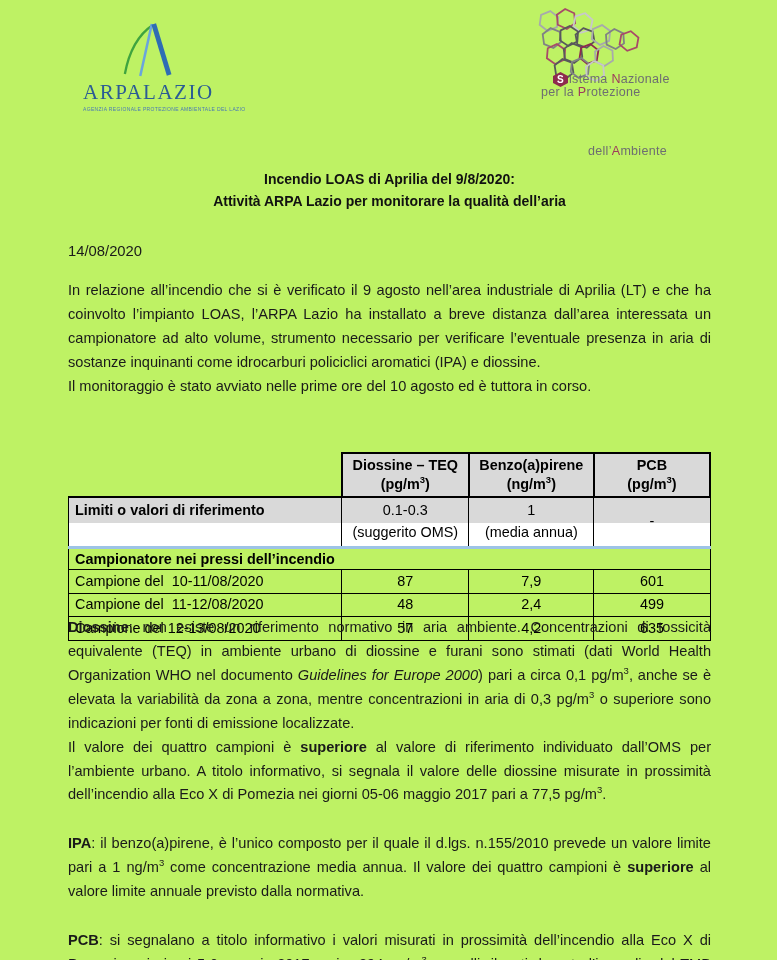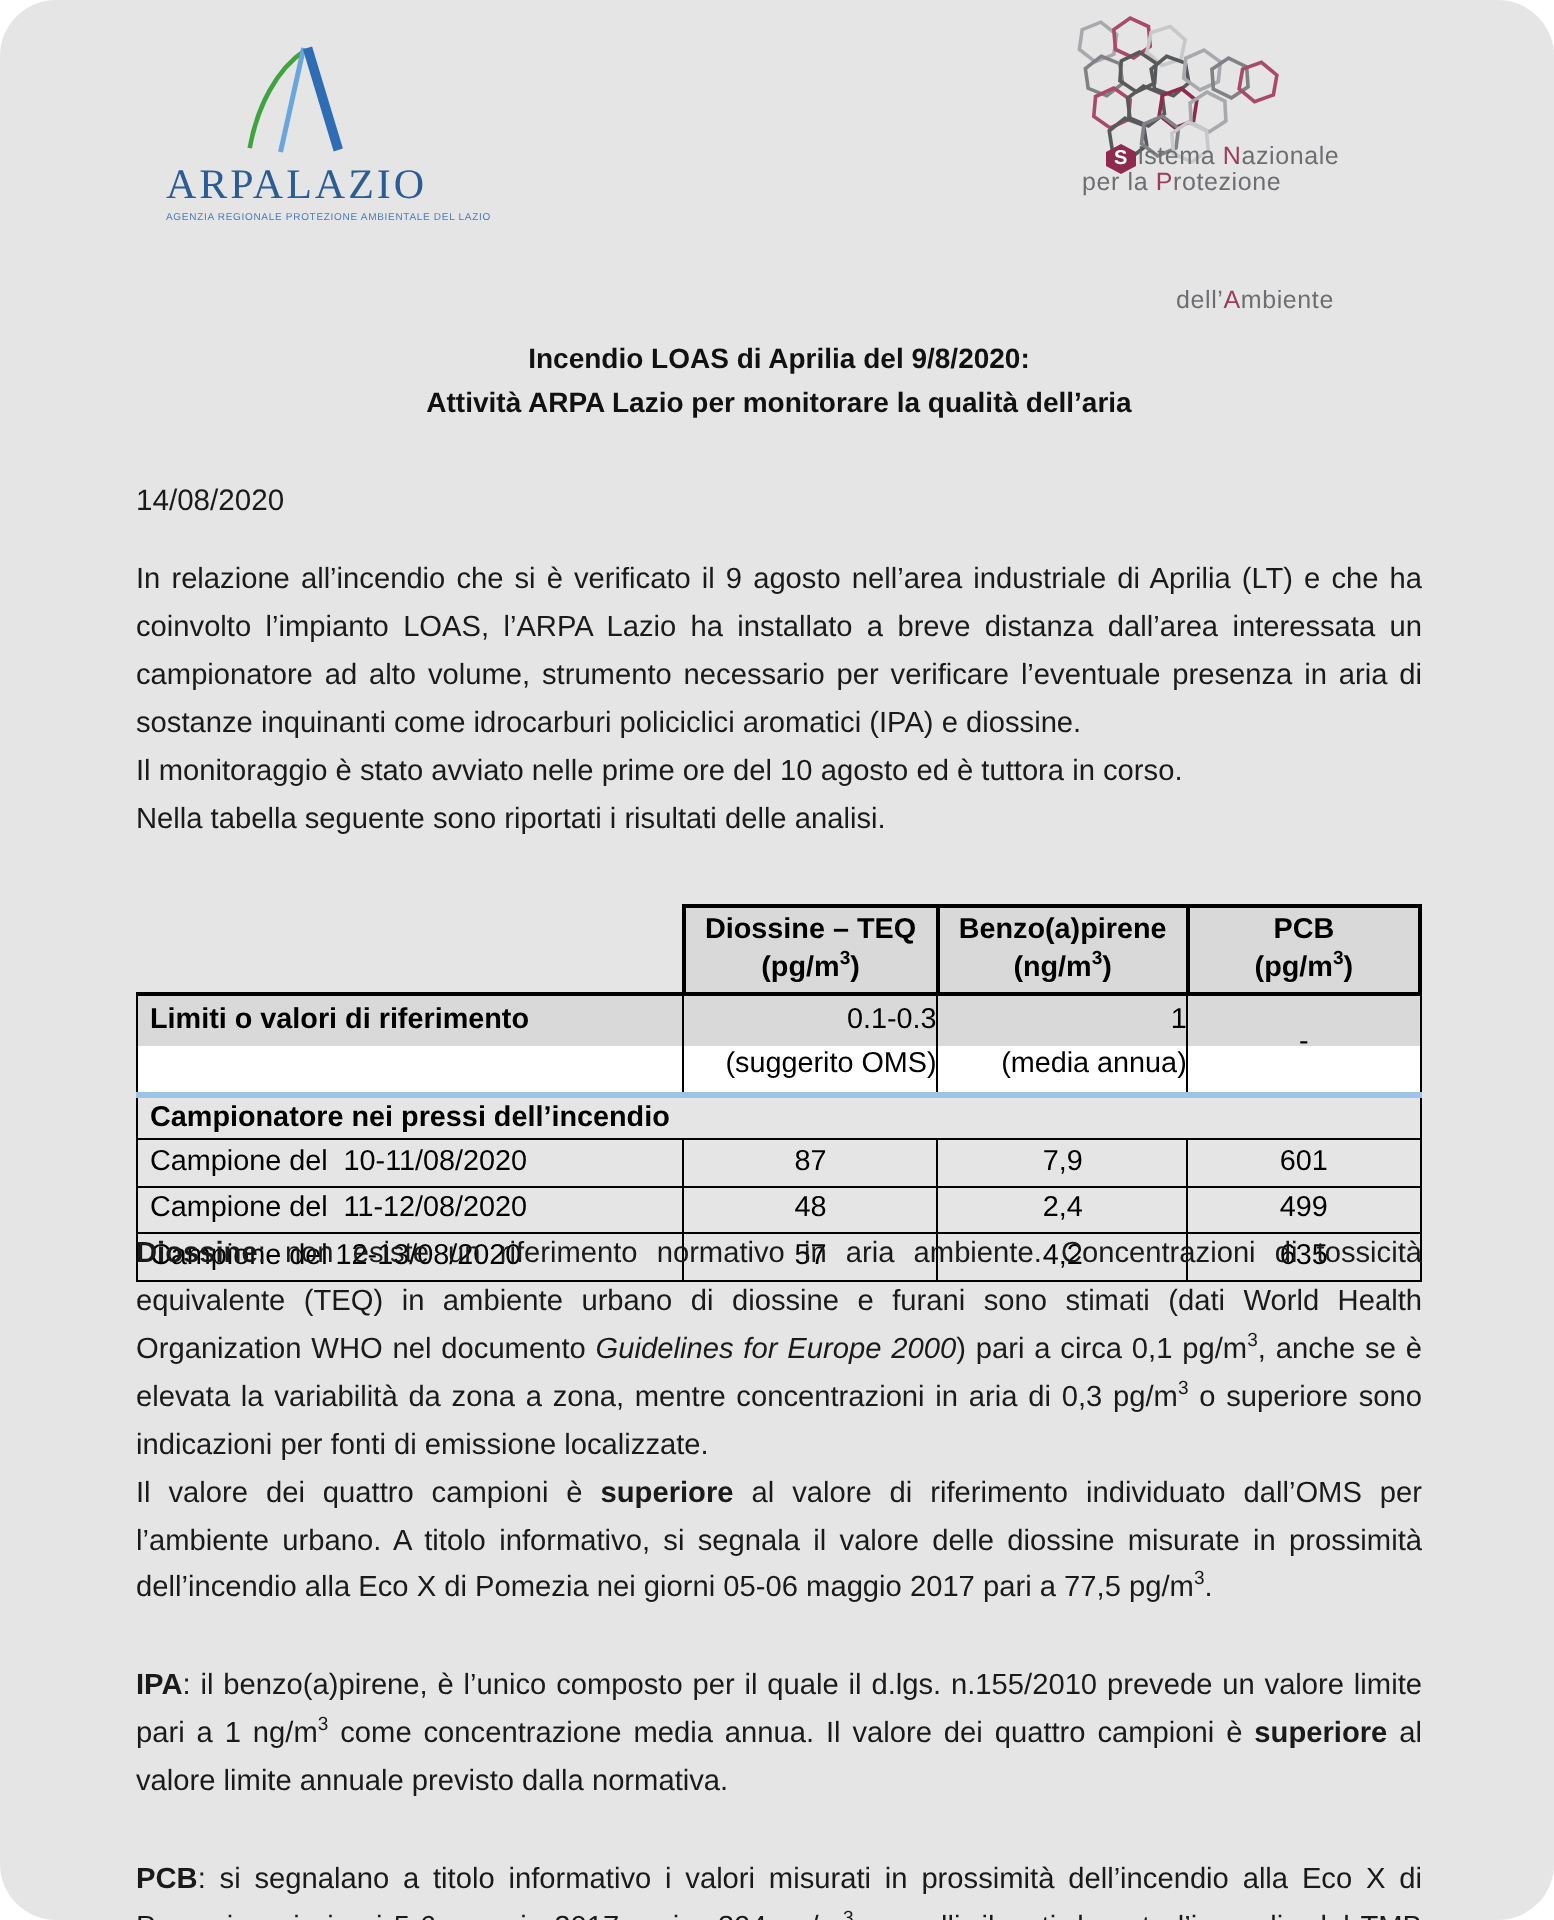--- a/index.html
+++ b/index.html
@@ -2,21 +2,21 @@
 <html><head>
 <meta charset="utf-8">
 <style>
   * { box-sizing: border-box; }
   html,body { margin:0; padding:0; }
   body {
     width:777px; height:960px; background:#ffffff;
     font-family:"Liberation Sans", sans-serif; color:#1a1a1a;
     position:relative; overflow:hidden;
   }
-  .page { position:absolute; inset:0; background:#e5e5e5;border-radius:28px; }
+  .page { position:absolute; inset:0; background:#bef264; }
 
   
   .arpa-logo { position:absolute; left:83px; top:20px; width:128px; text-align:center; }
   .arpa-logo svg { display:block; margin:0 auto; }
   .arpa-wordmark {
     font-family:"Liberation Serif", serif; font-size:21px; font-weight:500;
     color:#2b5c94; letter-spacing:1.5px; margin-top:2px; white-space:nowrap;
   }
   .arpa-tagline {
     font-size:5px; color:#4a7ab5; letter-spacing:0.35px; white-space:nowrap; margin-top:1px;
@@ -62,21 +62,21 @@
   .h-cell {
     background:#d9d9d9; border:2.2px solid #000; font-weight:700;
     text-align:center; line-height:1.3; padding:2px 0 3px; font-size:14.4px;
   }
   tr.limits > td {
     border:1.2px solid #000; border-top:2.2px solid #000;
     border-bottom:3px solid #9dc3e6;
     background:linear-gradient(#d9d9d9 52%, #ffffff 52%);
   }
   tr.limits td.lbl { font-weight:700; padding:2px 6px; vertical-align:top; line-height:1.5; }
-  tr.limits td.val { text-align:right; line-height:1.5; padding:2px 0; }
+  tr.limits td.val { text-align:center; line-height:1.5; padding:2px 0; }
   tr.limits td.dash { vertical-align:middle; text-align:center; }
   tr.section-row td { border:1.2px solid #000; font-weight:700; padding:1px 6px; line-height:1.3; }
   .sample-row td { border:1.2px solid #000; line-height:1.35; padding:1.5px 6px; }
   .sample-row td.val { text-align:center; padding:1.5px 0; }
   .lbl { white-space:pre-wrap; }
 </style>
 </head>
 <body>
 
 <div class="page">
@@ -123,21 +123,20 @@
   <h1 class="doc-title">
     <div>Incendio LOAS di Aprilia del 9/8/2020:</div>
     <div>Attività ARPA Lazio per monitorare la qualità dell’aria</div>
   </h1>
 
   <div class="doc-date">14/08/2020</div>
 
   <div class="intro">
     <div class="just">In relazione all’incendio che si è verificato il 9 agosto nell’area industriale di Aprilia (LT) e che ha coinvolto l’impianto LOAS, l’ARPA Lazio ha installato a breve distanza dall’area interessata un campionatore ad alto volume, strumento necessario per verificare l’eventuale presenza in aria di sostanze inquinanti come idrocarburi policiclici aromatici (IPA) e diossine.</div>
     <div>Il monitoraggio è stato avviato nelle prime ore del 10 agosto ed è tuttora in corso.</div>
-    <div>Nella tabella seguente sono riportati i risultati delle analisi.</div>
   </div>
 
   <div class="table-wrap">
     <table>
       <colgroup>
         <col style="width:42.6%">
           <col style="width:19.8%">
           <col style="width:19.5%">
           <col style="width:18.1%">
       </colgroup>

